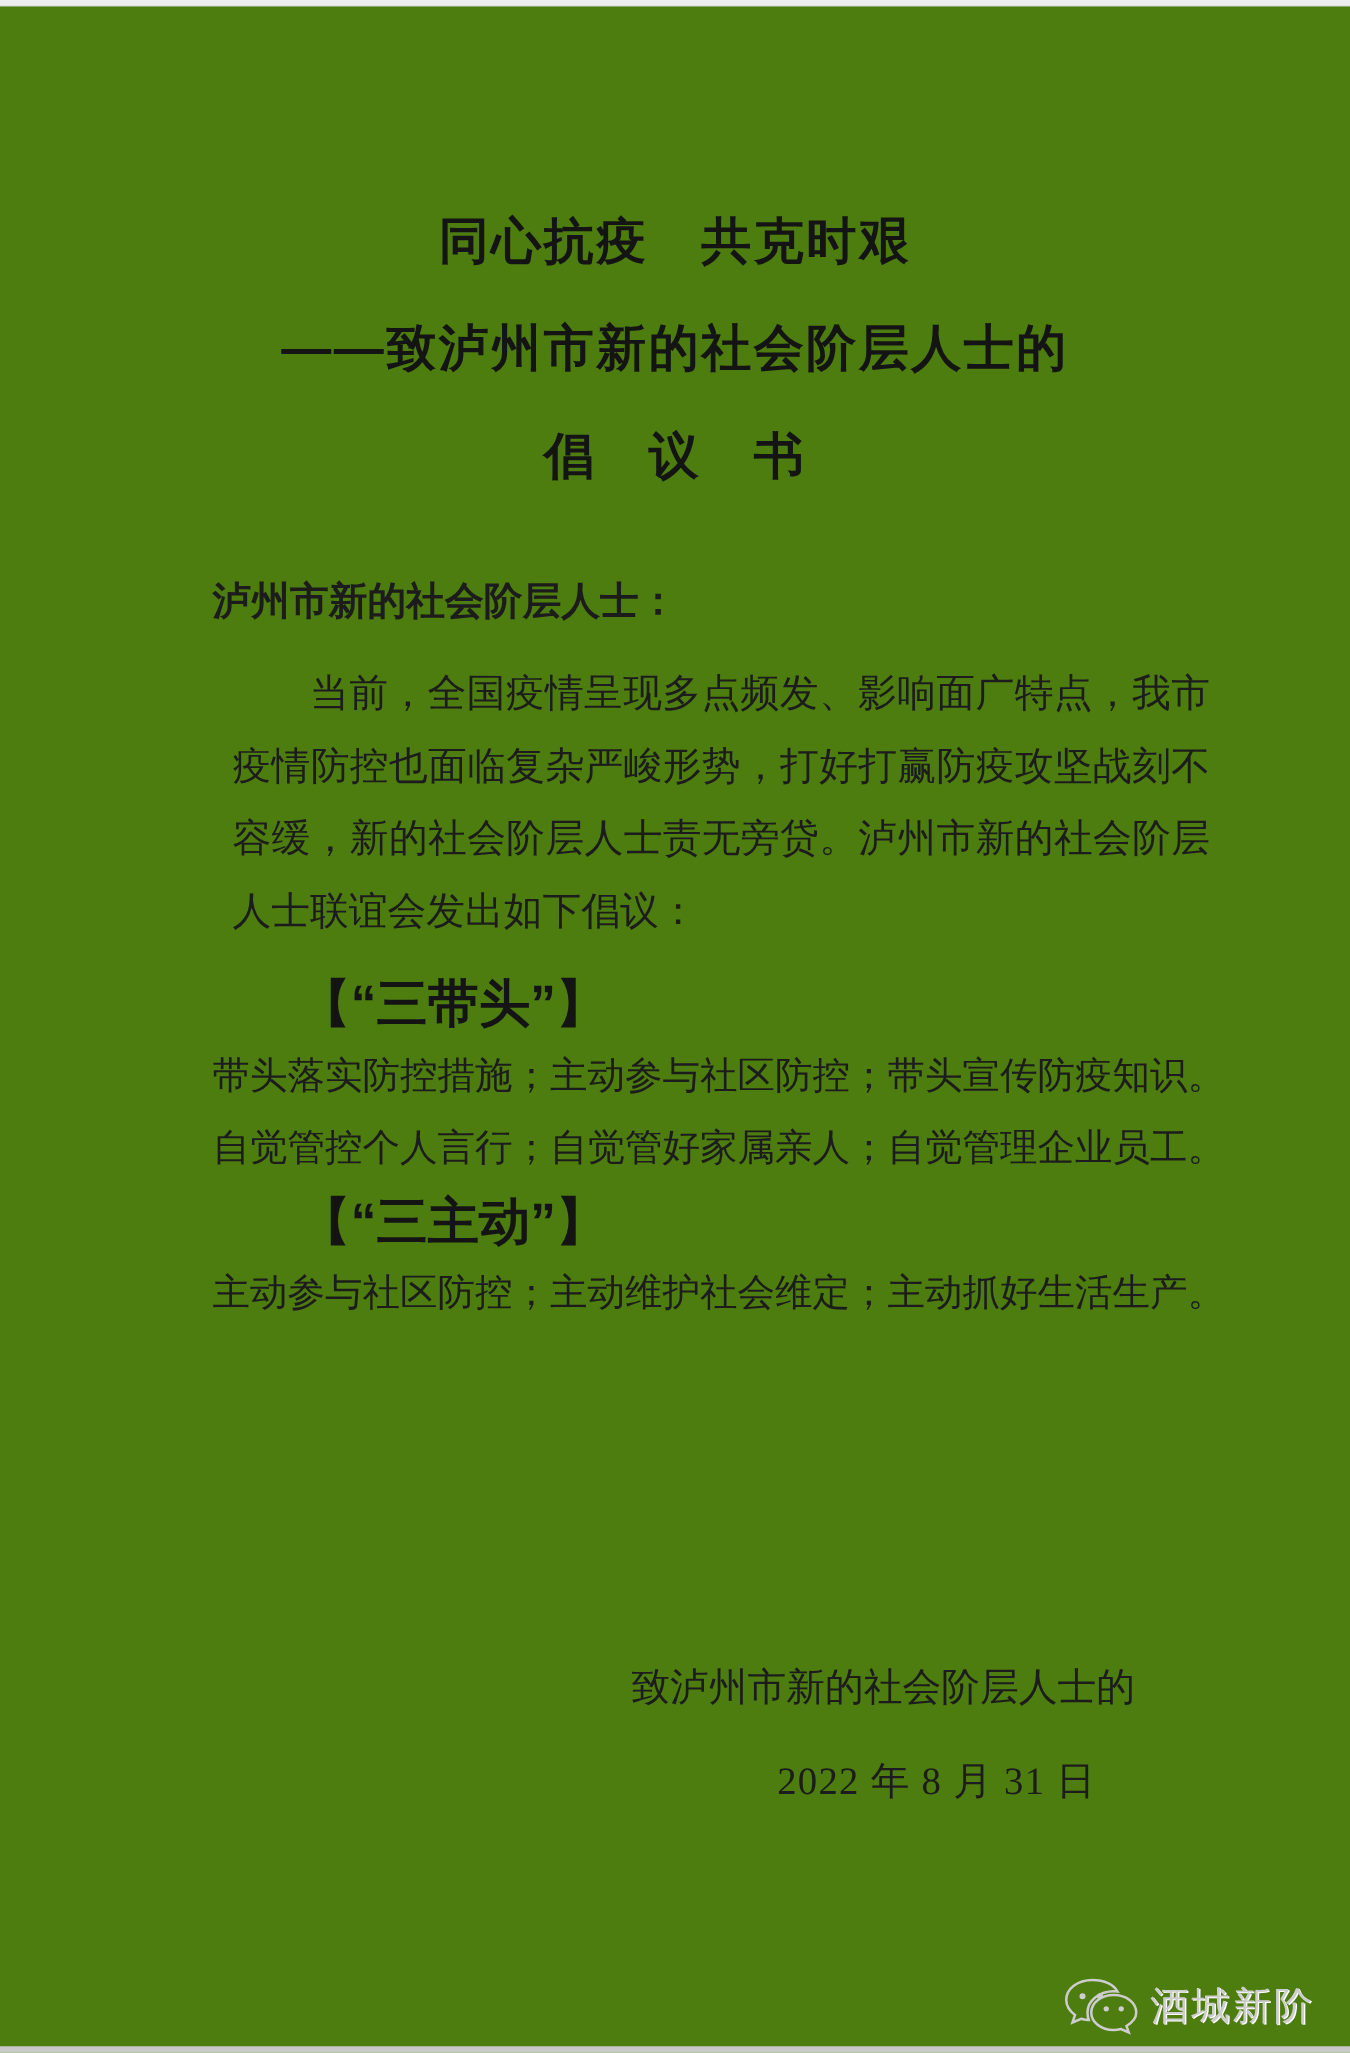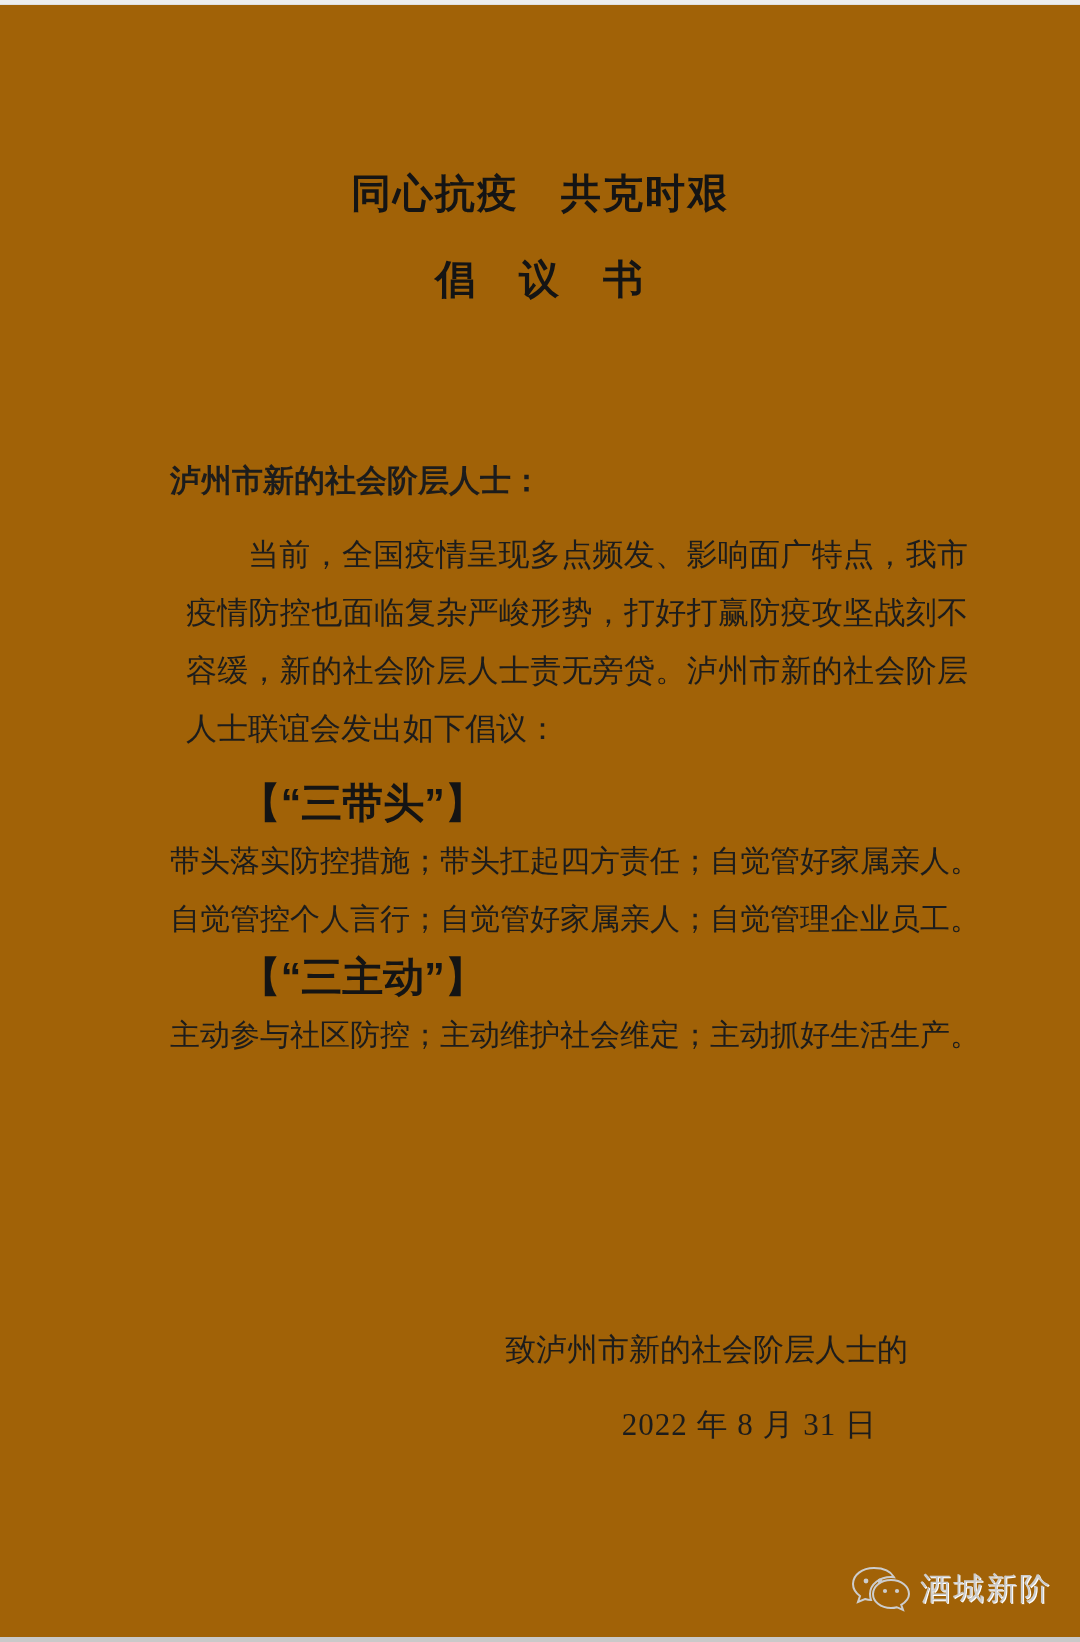--- a/index.html
+++ b/index.html
@@ -1,19 +1,19 @@
 <!DOCTYPE html>
 <html><head>
 <meta charset="utf-8">
 <style>
   html,body { margin:0; padding:0; background:#ffffff; }
   .page {
     position:relative;
     width:1080px; height:1642px;
-    background:#a16207;
+    background:#4d7c0f;
     overflow:hidden;
     font-family:"Liberation Serif","DejaVu Serif",serif;
     color:#1c1c1c;
   }
   .edge-strip-top {
     position:absolute; top:0; left:0; width:100%; height:4px;
     background:#ededed; border-bottom:1px solid #e0e0e0;
   }
   .edge-strip-bottom {
     position:absolute; bottom:0; left:0; width:100%; height:5px;
@@ -45,48 +45,49 @@
   .section-line {
     margin:0; white-space:nowrap; font-size:30px; line-height:58px;
   }
   .signature-block {
     position:absolute; top:1312px; left:0; width:1080px;
     font-size:31px; line-height:75px; color:#1c1c1c;
   }
   .sig-org { text-align:right; padding-right:172px; }
   .sig-date { text-align:right; padding-right:203px; letter-spacing:1px;padding-left:48px; }
   .watermark {
-    position:absolute; right:28px; bottom:28px;
+    position:absolute; right:28px; bottom:12px;
     display:flex; align-items:center; gap:8px;
     color:#cdcdcd;
     font-family:"Liberation Sans","DejaVu Sans",sans-serif;
     font-size:31px; letter-spacing:2px;
     text-shadow:1px 1px 0 #ffffff;
     user-select:none;
   }
   .watermark svg { display:block; }
 </style>
 </head>
 <body>
 
 <div class="page">
 
   <div class="edge-strip-top"></div>
 
   <div class="title-block">
     <div>同心抗疫　共克时艰</div>
+    <div>——致泸州市新的社会阶层人士的</div>
     <div>倡　议　书</div>
   </div>
 
   <div class="body-block">
     <p class="salutation">泸州市新的社会阶层人士：</p>
     <p class="para">当前，全国疫情呈现多点频发、影响面广特点，我市疫情防控也面临复杂严峻形势，打好打赢防疫攻坚战刻不容缓，新的社会阶层人士责无旁贷。泸州市新的社会阶层人士联谊会发出如下倡议：</p>
 
     <p class="section-heading">【“三带头”】</p>
-    <p class="section-line">带头落实防控措施；带头扛起四方责任；自觉管好家属亲人。</p>
+    <p class="section-line">带头落实防控措施；主动参与社区防控；带头宣传防疫知识。</p>
 
     <p class="section-line">自觉管控个人言行；自觉管好家属亲人；自觉管理企业员工。</p>
 
     <p class="section-heading">【“三主动”】</p>
     <p class="section-line">主动参与社区防控；主动维护社会维定；主动抓好生活生产。</p>
   </div>
 
   <div class="signature-block">
     <div class="sig-org">致泸州市新的社会阶层人士的</div>
     <div class="sig-date">2022 年 8 月 31 日</div>

